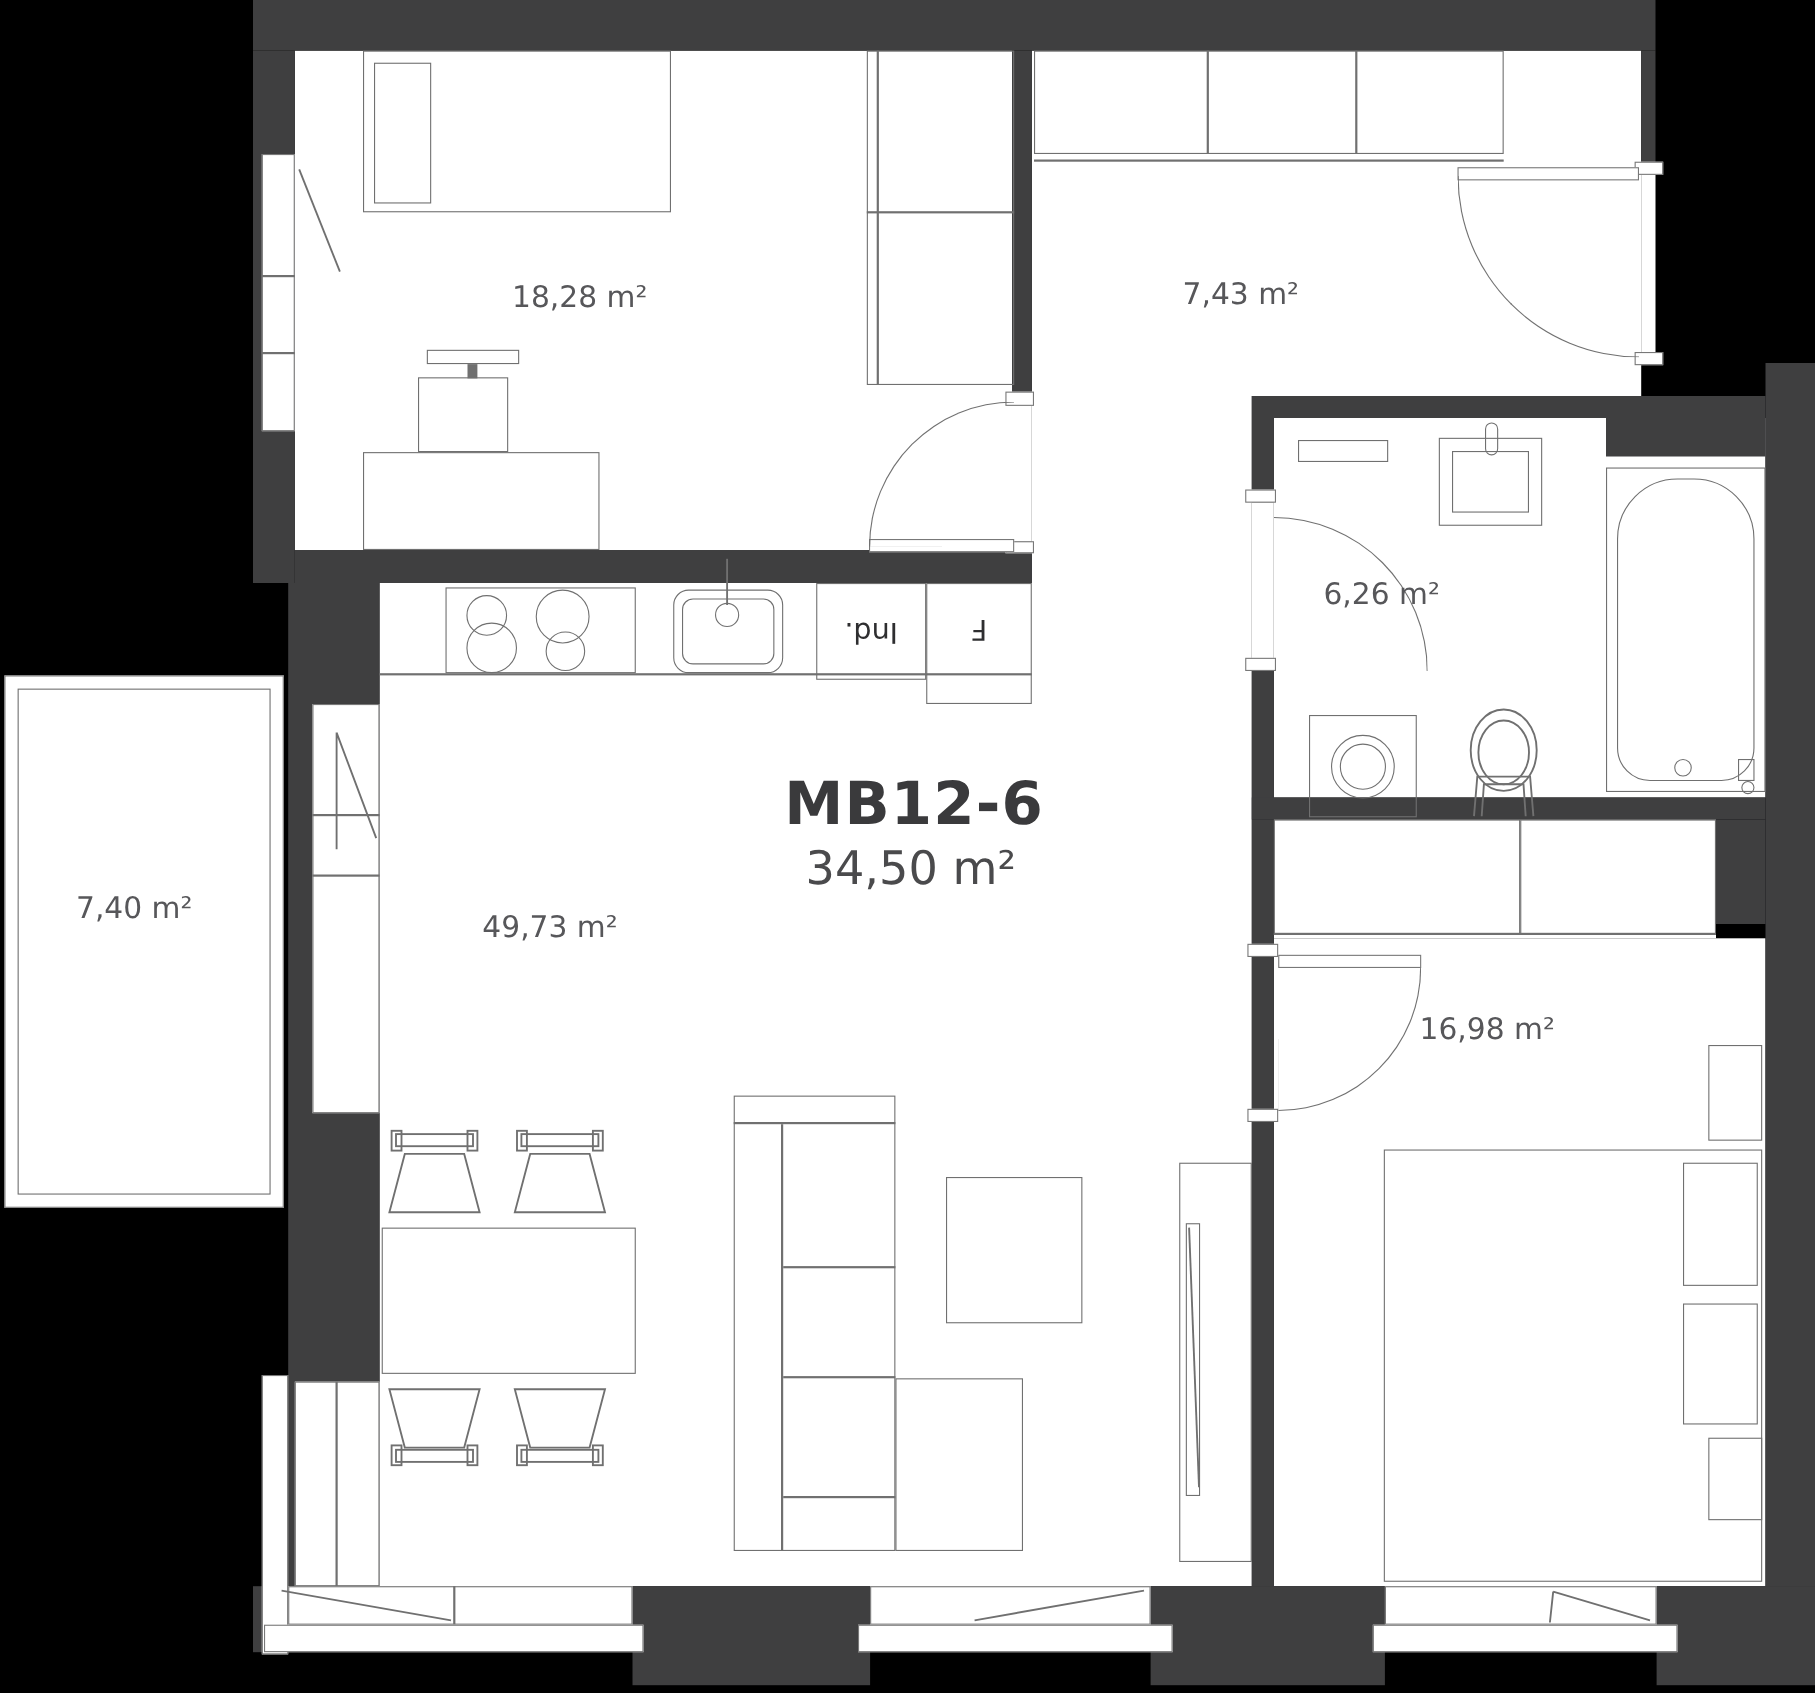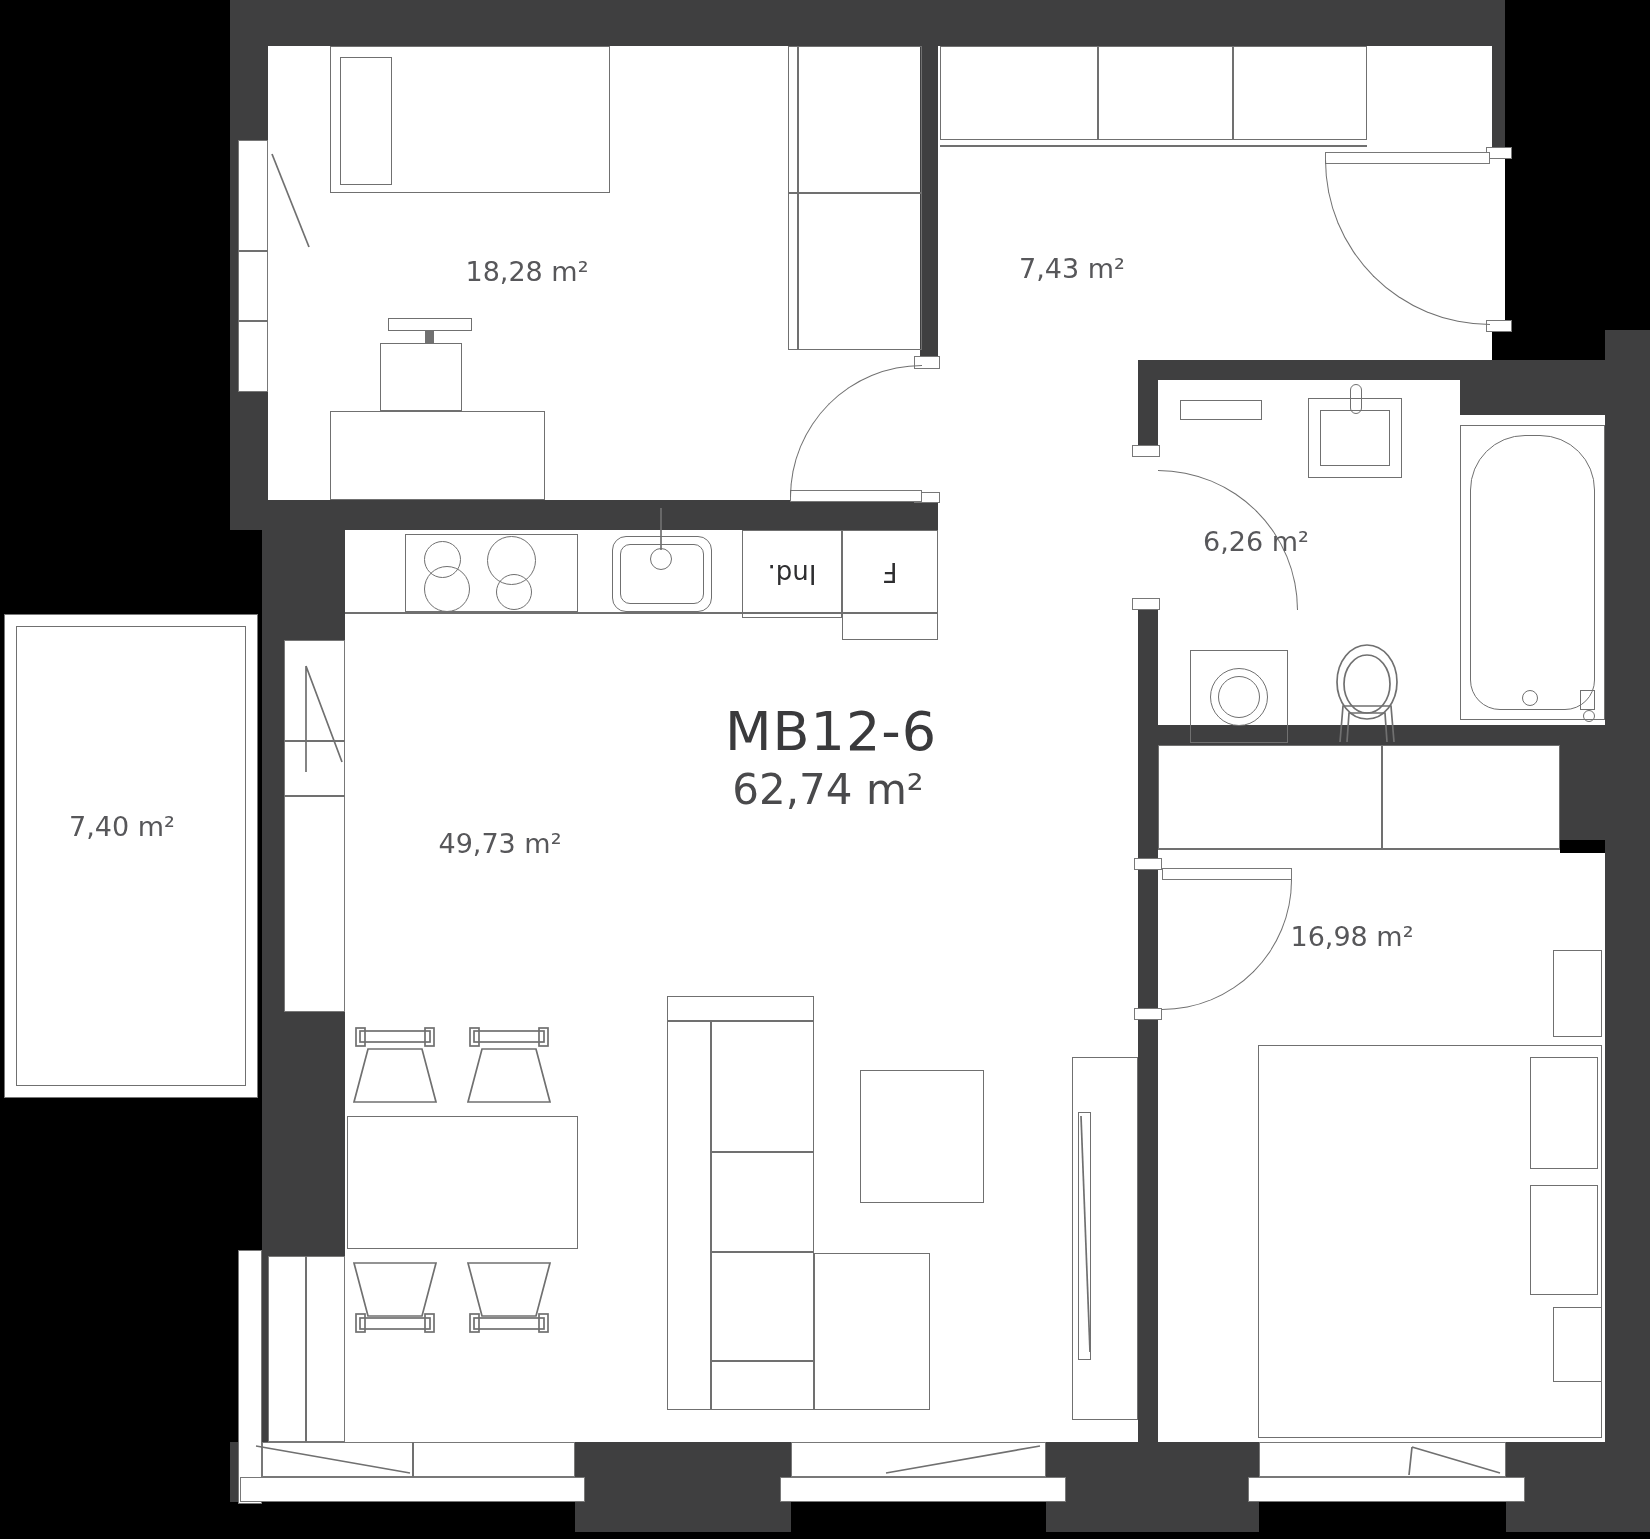--- a/index.html
+++ b/index.html
@@ -12,21 +12,21 @@
   .furn{position:absolute;border:1.7px solid #707070;box-sizing:border-box;background:transparent;}
   .round{border-radius:50%;}
   .line{position:absolute;background:#707070;}
   .arc{position:absolute;box-sizing:border-box;}
   .arc.tl{border-top:1.7px solid #707070;border-left:1.7px solid #707070;border-top-left-radius:100%;}
   .arc.bl{border-bottom:1.7px solid #707070;border-left:1.7px solid #707070;border-bottom-left-radius:100%;}
   .arc.tr{border-top:1.7px solid #707070;border-right:1.7px solid #707070;border-top-right-radius:100%;}
   .arc.br{border-bottom:1.7px solid #707070;border-right:1.7px solid #707070;border-bottom-right-radius:100%;}
   .lbl{position:absolute;transform:translate(-50%,-50%);color:#57575a;font-size:27px;white-space:nowrap;}
   .lbl.flip{transform:translate(-50%,-50%) rotate(180deg);color:#2e2e30;font-size:26px;}
-  .lbl.unit{color:#3a3a3c;font-size:54px;font-weight:normal;letter-spacing:1px;}
+  .lbl.unit{color:#3a3a3c;font-size:54px;font-weight:bold;letter-spacing:1px;}
   .lbl.total{color:#4a4a4c;font-size:42px;}
   svg.ann{position:absolute;left:0;top:0;}
 </style>
 </head>
 <body>
 
 <div class="plan">
 
   <div class="floor" style="left:268px;top:46px;width:652px;height:454px"></div>
   <div class="floor" style="left:938px;top:46px;width:554px;height:314px"></div>
@@ -199,21 +199,21 @@
       <g>
         <rect x="470" y="1314" width="9" height="18"></rect>
           <rect x="539" y="1314" width="9" height="18"></rect>
         <rect x="474" y="1318" width="70" height="11"></rect>
         <polygon points="468,1263 550,1263 536,1316 482,1316"></polygon>
       </g>
     </g>
   </svg>
 
   <div class="lbl" style="left:527px;top:271px">18,28 m²</div>
-  <div class="lbl" style="left:1072px;top:268px">7,43 m²</div>
+  <div class="lbl" style="left:1128px;top:268px">7,43 m²</div>
   <div class="lbl" style="left:1256px;top:541px">6,26 m²</div>
   <div class="lbl" style="left:500px;top:843px">49,73 m²</div>
   <div class="lbl" style="left:1352px;top:936px">16,98 m²</div>
   <div class="lbl" style="left:122px;top:826px">7,40 m²</div>
   <div class="lbl unit" style="left:831px;top:731px">MB12-6</div>
-  <div class="lbl total" style="left:828px;top:789px">62,74 m²</div>
+  <div class="lbl total" style="left:828px;top:789px">34,50 m²</div>
 
 </div>
 
 </body></html>

